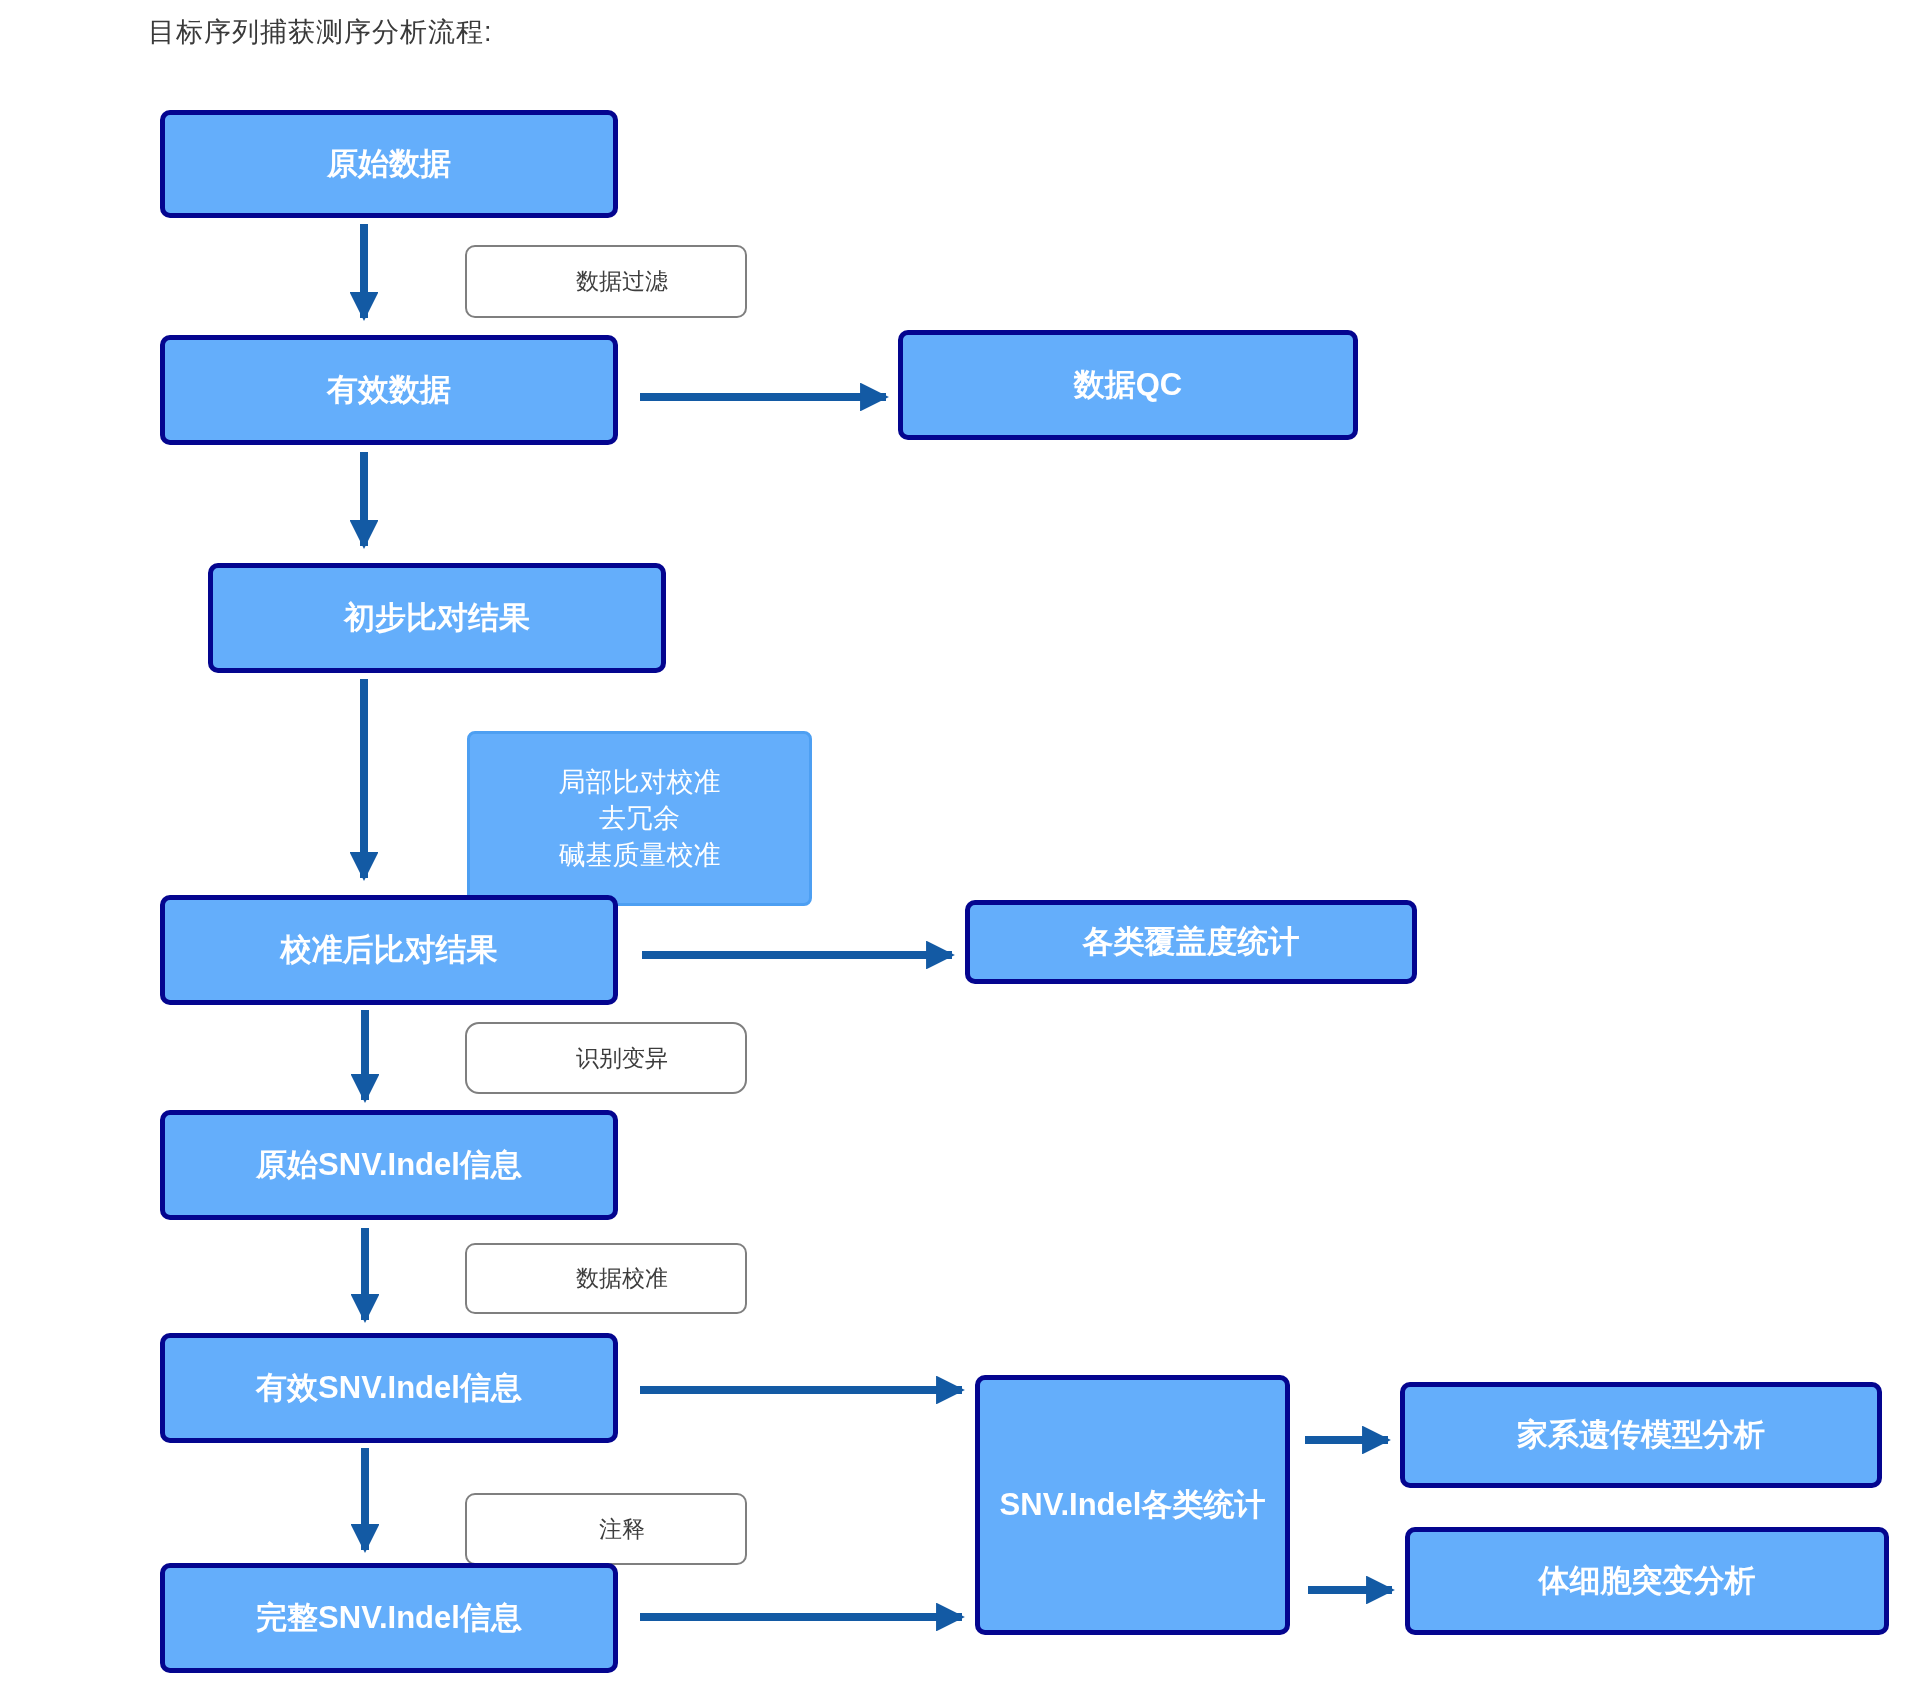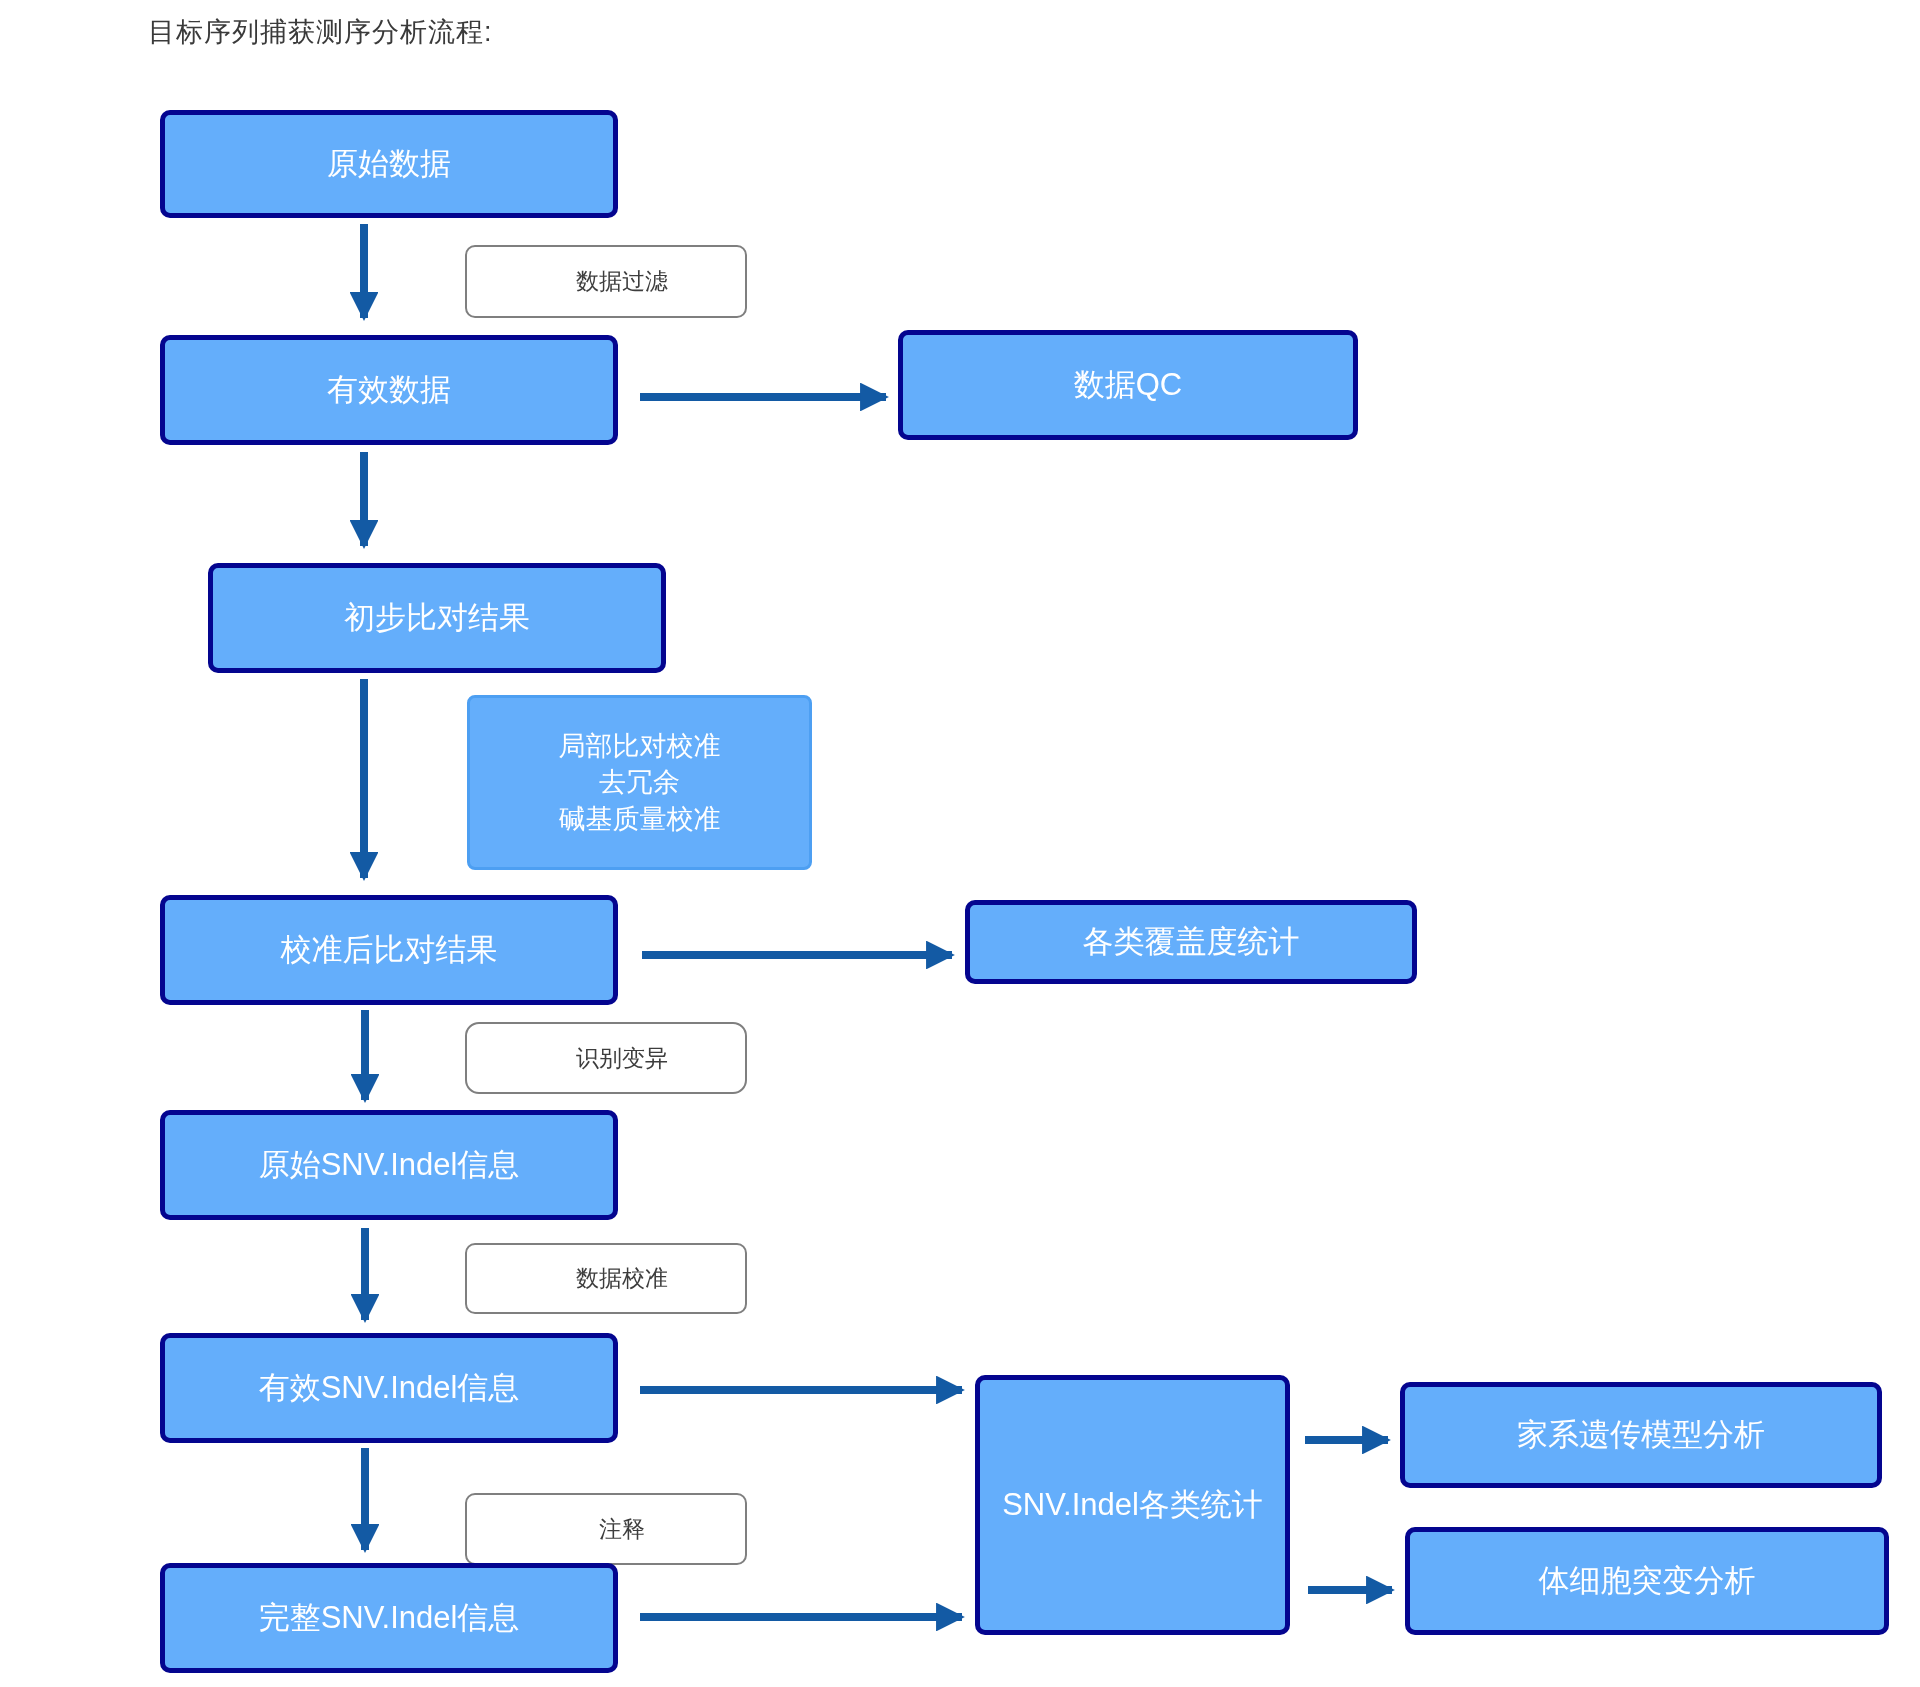--- a/index.html
+++ b/index.html
@@ -44,20 +44,21 @@
     background: var(--node-fill);
     border: 5px solid var(--node-border);
     border-radius: 10px;
     display: flex;
     align-items: center;
     justify-content: center;
     text-align: center;
     color: var(--node-text);
     font-size: 31px;
     line-height: 1.3;
+    font-weight: bold;
   }
   .step {
     position: absolute;
     box-sizing: border-box;
     background: #FFFFFF;
     border: 2px solid var(--white-border);
     border-radius: 10px;
     display: flex;
     align-items: center;
     justify-content: center;
@@ -73,20 +74,21 @@
     border: 3px solid var(--label-border);
     border-radius: 8px;
     display: flex;
     flex-direction: column;
     align-items: center;
     justify-content: center;
     text-align: center;
     color: var(--node-text);
     font-size: 27px;
     line-height: 1.35;
+    margin-top: 36px;
   }
   .wrapbox span { display: inline-block; width: 280px; }
 </style>
 </head>
 <body>
 
 <div class="page">
 
   <div class="title">目标序列捕获测序分析流程:</div>
 

